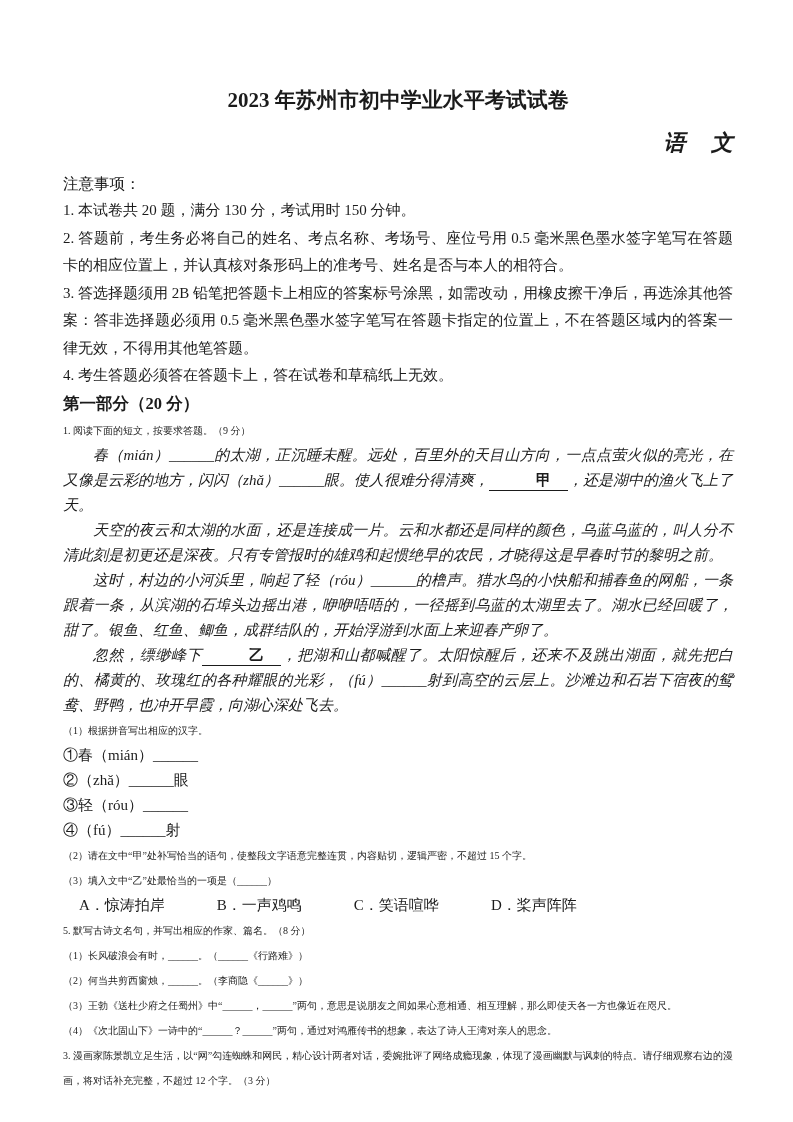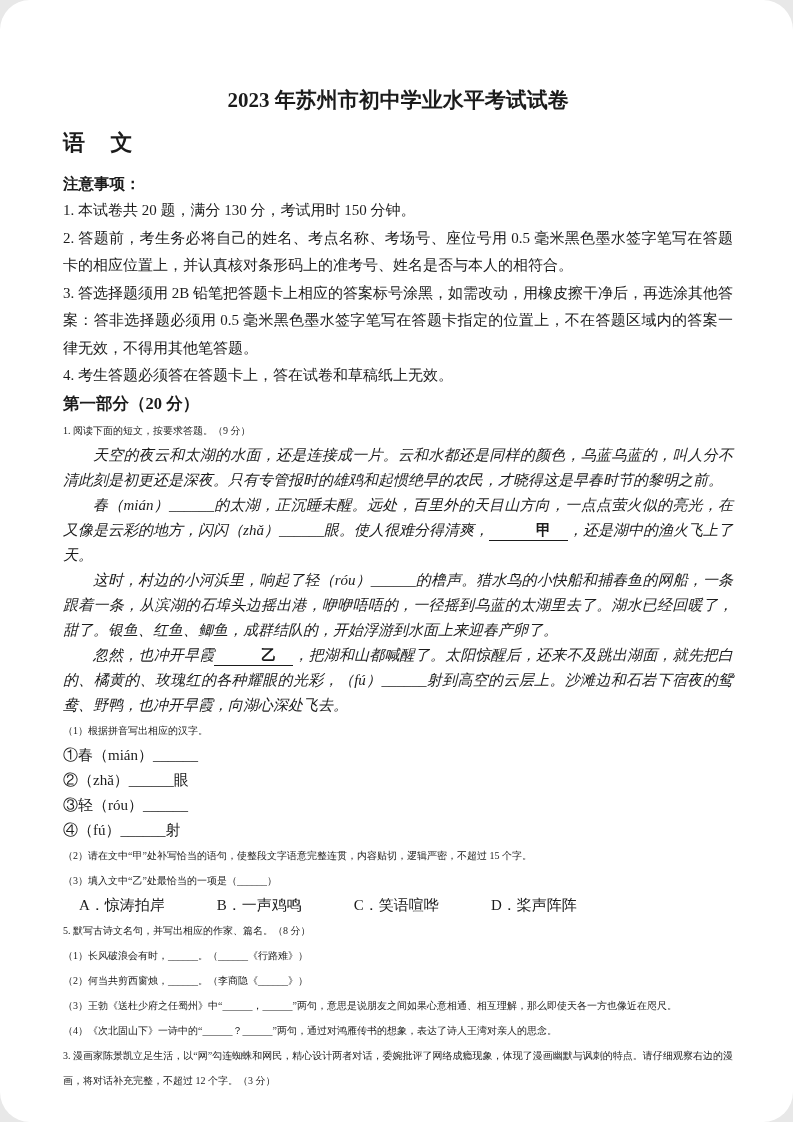--- a/index.html
+++ b/index.html
@@ -5,45 +5,45 @@
   html,body { margin:0; padding:0; background:#e8e8e8; }
   .sheet {
     position:relative;
     width:793px; height:1122px;
     margin:0 auto;
     background:#ffffff;
     font-family:"Liberation Serif","DejaVu Serif",serif;
     color:#1b1b1b;
     overflow:hidden;
     box-sizing:border-box;
-    border-radius:30px;
   }
   .content {
     box-sizing:border-box;
     padding:86px 60px 0 63px;
     width:100%;
   }
   .doc-title {
     text-align:center;
     font-size:21px;
     font-weight:700;
     line-height:28px;
     margin:0;
   }
   .doc-subject {
-    text-align:left;
+    text-align:right;
     font-size:22px;
     font-weight:700;
     line-height:28px;
     margin:15px 0 0 0;
     word-spacing:20px;
+    font-style:italic;
   }
   .notice-heading {
     font-size:15.5px;
-    font-weight:700;
+    font-weight:400;
     line-height:27px;
     margin-top:13px;
   }
   .notice-item {
     font-size:15px;
     line-height:27.5px;
     text-align:justify;
     margin:0;
   }
   .section-heading {
@@ -104,27 +104,27 @@
     <div class="notice-heading">注意事项：</div>
     <p class="notice-item">1. 本试卷共 20 题，满分 130 分，考试用时 150 分钟。</p>
     <p class="notice-item">2. 答题前，考生务必将自己的姓名、考点名称、考场号、座位号用 0.5 毫米黑色墨水签字笔写在答题卡的相应位置上，并认真核对条形码上的准考号、姓名是否与本人的相符合。</p>
     <p class="notice-item">3. 答选择题须用 2B 铅笔把答题卡上相应的答案标号涂黑，如需改动，用橡皮擦干净后，再选涂其他答案：答非选择题必须用 0.5 毫米黑色墨水签字笔写在答题卡指定的位置上，不在答题区域内的答案一律无效，不得用其他笔答题。</p>
     <p class="notice-item">4. 考生答题必须答在答题卡上，答在试卷和草稿纸上无效。</p>
 
     <div class="section-heading">第一部分（20 分）</div>
 
     <p class="q-stem">1. 阅读下面的短文，按要求答题。（9 分）</p>
 
+    <p class="passage-p"><span>春（mián）______的太湖，正沉睡未醒。远处，百里外的天目山方向，一点点萤火似的亮光，在又像是云彩的地方，闪闪（zhǎ）______眼。使人很难分得清爽，</span><span class="blank-char">甲</span><span>，还是湖中的渔火飞上了天。</span></p>
+
     <p class="passage-p">天空的夜云和太湖的水面，还是连接成一片。云和水都还是同样的颜色，乌蓝乌蓝的，叫人分不清此刻是初更还是深夜。只有专管报时的雄鸡和起惯绝早的农民，才晓得这是早春时节的黎明之前。</p>
-
-    <p class="passage-p"><span>春（mián）______的太湖，正沉睡未醒。远处，百里外的天目山方向，一点点萤火似的亮光，在又像是云彩的地方，闪闪（zhǎ）______眼。使人很难分得清爽，</span><span class="blank-char">甲</span><span>，还是湖中的渔火飞上了天。</span></p>
 
     <p class="passage-p">这时，村边的小河浜里，响起了轻（róu）______的橹声。猎水鸟的小快船和捕春鱼的网船，一条跟着一条，从滨湖的石埠头边摇出港，咿咿唔唔的，一径摇到乌蓝的太湖里去了。湖水已经回暖了，甜了。银鱼、红鱼、鲫鱼，成群结队的，开始浮游到水面上来迎春产卵了。</p>
 
-    <p class="passage-p"><span>忽然，也冲开早霞</span><span class="blank-char">乙</span><span>，把湖和山都喊醒了。太阳惊醒后，还来不及跳出湖面，就先把白的、橘黄的、玫瑰红的各种耀眼的光彩，（fú）______射到高空的云层上。沙滩边和石岩下宿夜的鸳鸯、野鸭，也冲开早霞，向湖心深处飞去。</span></p>
+    <p class="passage-p"><span>忽然，缥缈峰下</span><span class="blank-char">乙</span><span>，把湖和山都喊醒了。太阳惊醒后，还来不及跳出湖面，就先把白的、橘黄的、玫瑰红的各种耀眼的光彩，（fú）______射到高空的云层上。沙滩边和石岩下宿夜的鸳鸯、野鸭，也冲开早霞，向湖心深处飞去。</span></p>
 
     <p class="sub-line">（1）根据拼音写出相应的汉字。</p>
 
     <div class="pinyin-row">
       <span class="pinyin-item">①春（mián）______</span>
       <span class="pinyin-item">②（zhǎ）______眼</span>
       <span class="pinyin-item">③轻（róu）______</span>
       <span class="pinyin-item">④（fú）______射</span>
     </div>
 

